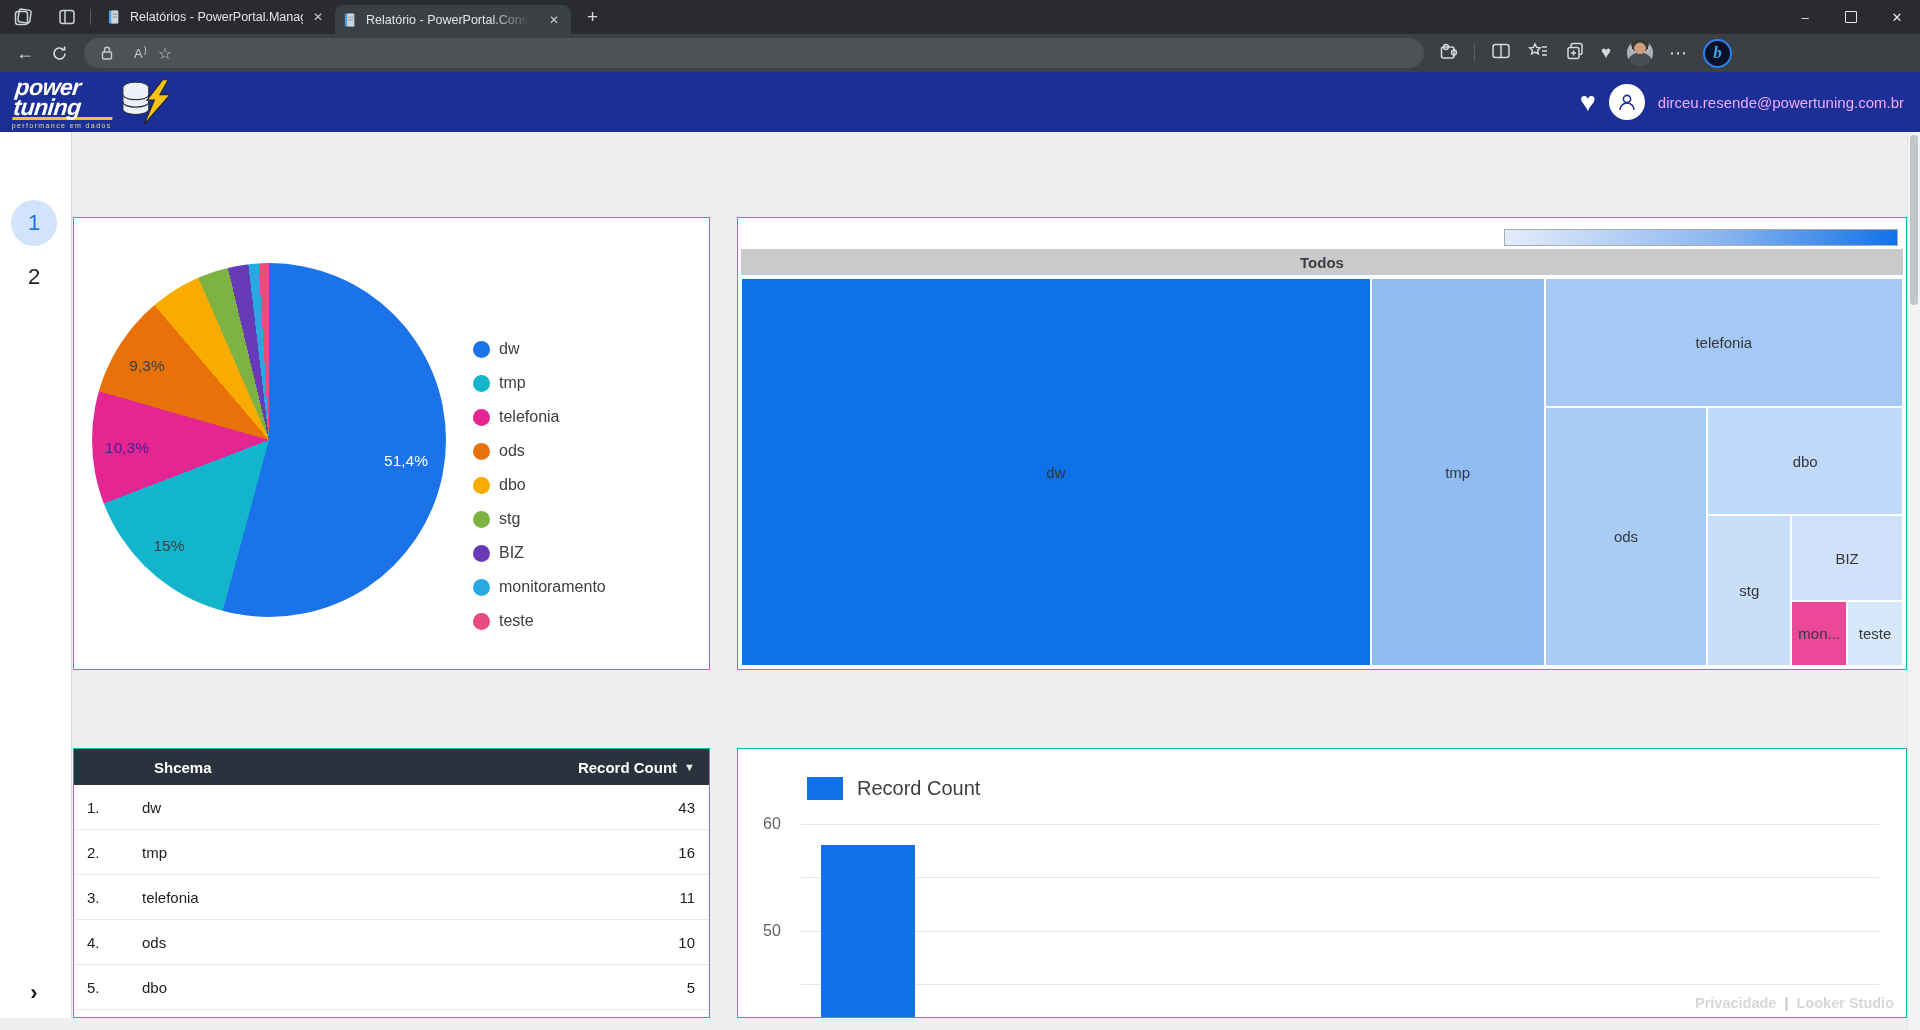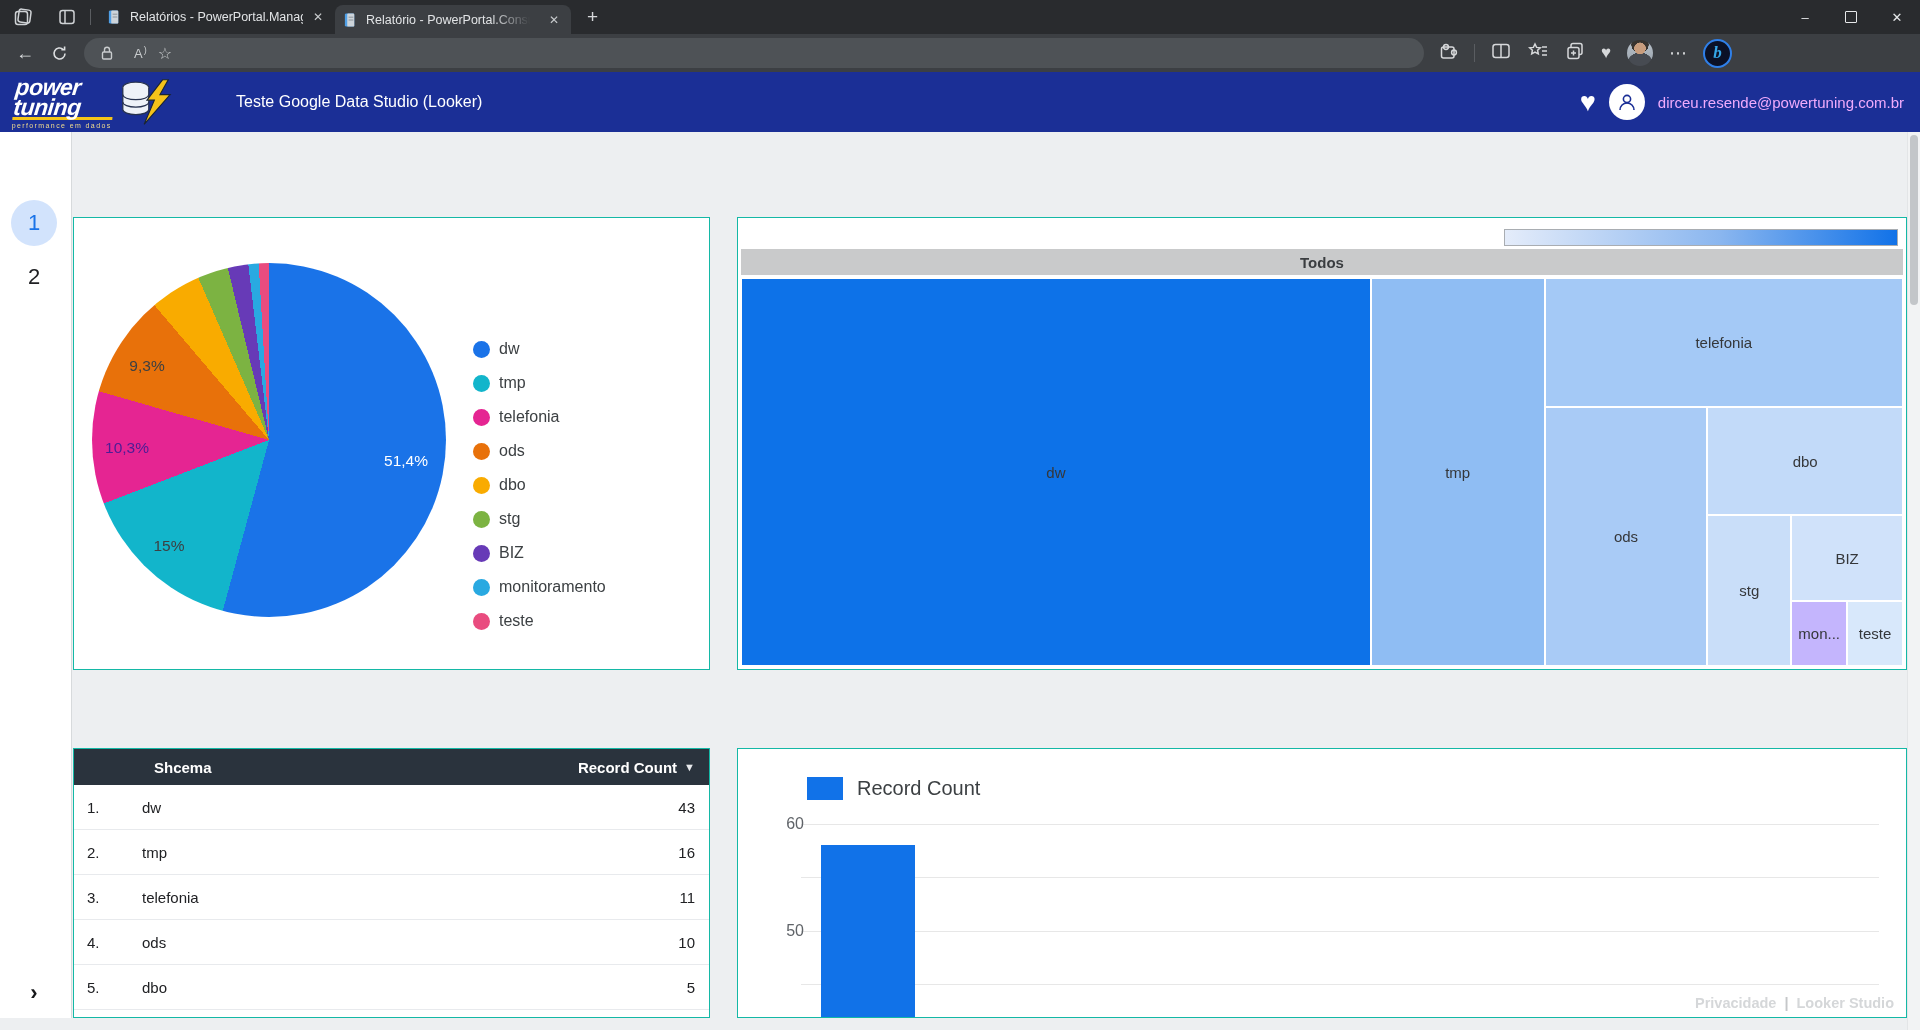--- a/index.html
+++ b/index.html
@@ -107,21 +107,21 @@
   .tnum{width:68px;padding-left:13px;box-sizing:border-box;}
   .tname{flex:1;}
   .tval{padding-right:14px;}
   .trow-partial{height:14px;}
 
   
   .bar-legend{position:absolute;left:69px;top:28px;display:flex;align-items:center;gap:14px;}
   .bar-swatch{width:36px;height:23px;background:#1172e8;}
   .bar-legend-label{font-size:20px;color:#3c4043;}
   .gridline{position:absolute;left:63px;width:1078px;height:1px;background:#e7e7e7;}
-  .ytick{position:absolute;left:16px;width:50px;text-align:right;font-size:16px;color:#5f6368;transform:translateY(-9px);}
+  .ytick{position:absolute;left:9px;width:50px;text-align:center;font-size:16px;color:#5f6368;transform:translateY(-9px);}
   #bar-dw{position:absolute;left:83px;width:94px;bottom:0;background:#1172e8;}
   .watermark{position:absolute;right:12px;top:246px;display:flex;gap:8px;font-size:14.5px;font-weight:700;
              color:#d5d7d9;text-shadow:0 1px 0 #fff;}
   .watermark .wm-div{color:#c5c7c9;}
 
   
   .scrollbar{position:absolute;right:0;top:132px;width:13px;height:898px;background:#f2f3f4;border-left:1px solid #e3e5e7;box-sizing:border-box;}
   .scroll-thumb{position:absolute;left:2px;top:3px;width:8px;height:170px;border-radius:4px;background:#c3c6c9;}
 </style>
 </head>
@@ -245,21 +245,20 @@
         <span class="logo-tagline">performance em dados</span>
       </div>
       <svg class="logo-db" width="52" height="50" viewBox="0 0 56 50">
         <ellipse cx="17" cy="9" rx="14" ry="5.5" fill="#eef2f8" stroke="#27324f" stroke-width="1.4"></ellipse>
         <path d="M3 9 v24 a14 5.5 0 0 0 28 0 v-24" fill="#eef2f8" stroke="#27324f" stroke-width="1.4"></path>
         <path d="M3 17 a14 5.5 0 0 0 28 0" fill="none" stroke="#27324f" stroke-width="1.2"></path>
         <path d="M3 25 a14 5.5 0 0 0 28 0" fill="none" stroke="#27324f" stroke-width="1.2"></path>
         <polygon points="46,1 29,23 37,23 26,49 54,17 43,17 52,1" fill="#f6c21a" stroke="#1a2433" stroke-width="1.2"></polygon>
       </svg>
     </div>
-    <div class="ah-title">Teste Google Data Studio (Looker)</div>
     <div class="ah-right">
       <span class="ah-heart">♥</span>
       <span class="ah-avatar">
         <svg width="22" height="22" viewBox="0 0 22 22">
             <circle cx="11" cy="8" r="3.6" fill="none" stroke="#1b2f96" stroke-width="1.6"></circle>
             <path d="M4 19 a7 7 0 0 1 14 0" fill="none" stroke="#1b2f96" stroke-width="1.6"></path>
           </svg>
       </span>
       <span class="ah-email">dirceu.resende@powertuning.com.br</span>
     </div>
@@ -335,21 +334,21 @@
         </div>
         <div class="tree-cell" style="left: 83.17%; top: 33.33%; width: 16.83%; height: 27.78%; background: rgb(194, 218, 249);">
           <span>dbo</span>
         </div>
         <div class="tree-cell" style="left: 83.17%; top: 61.11%; width: 7.21%; height: 38.89%; background: rgb(201, 222, 249);">
           <span>stg</span>
         </div>
         <div class="tree-cell" style="left: 90.38%; top: 61.11%; width: 9.62%; height: 22.22%; background: rgb(208, 226, 250);">
           <span>BIZ</span>
         </div>
-        <div class="tree-cell" style="left: 90.38%; top: 83.33%; width: 4.81%; height: 16.67%; background: #c4b5fd;">
+        <div class="tree-cell" style="left: 90.38%; top: 83.33%; width: 4.81%; height: 16.67%; background: #ec4899;">
           <span>mon...</span>
         </div>
         <div class="tree-cell" style="left: 95.19%; top: 83.33%; width: 4.81%; height: 16.67%; background: rgb(216, 232, 251);">
           <span>teste</span>
         </div>
       </div>
   </div>
 
   <div class="card" id="table-card">
     <div class="thead">

